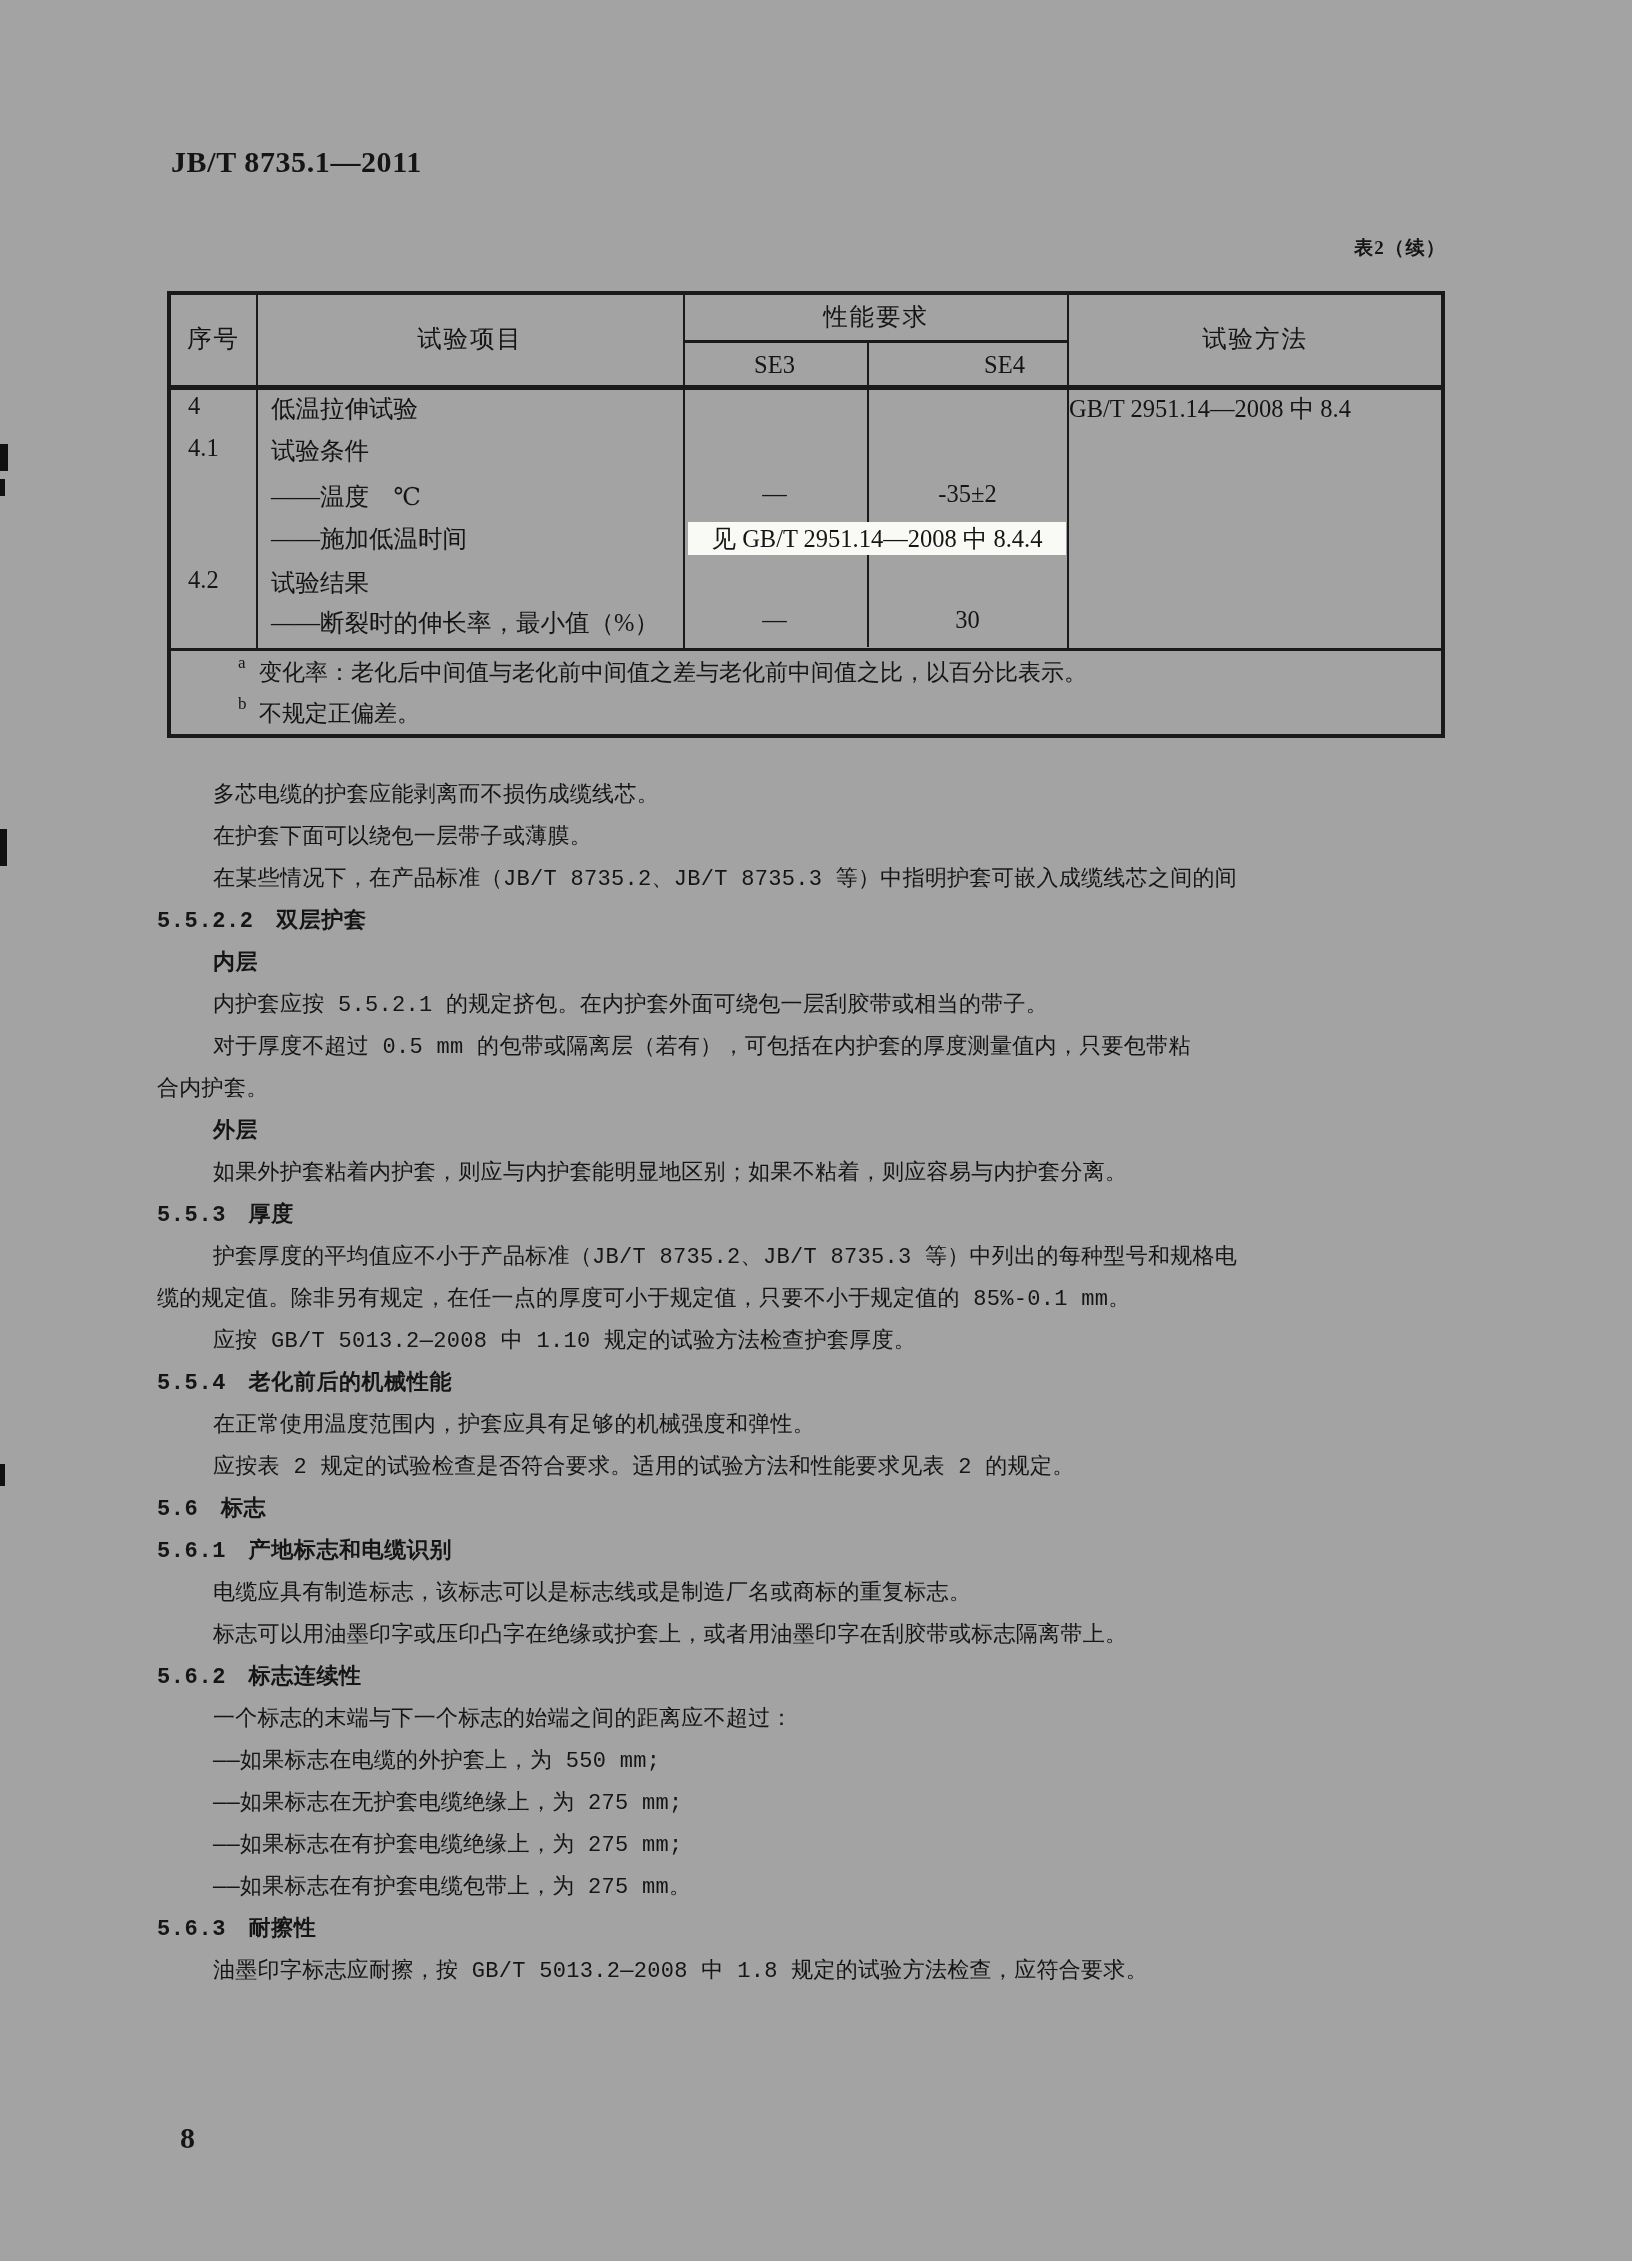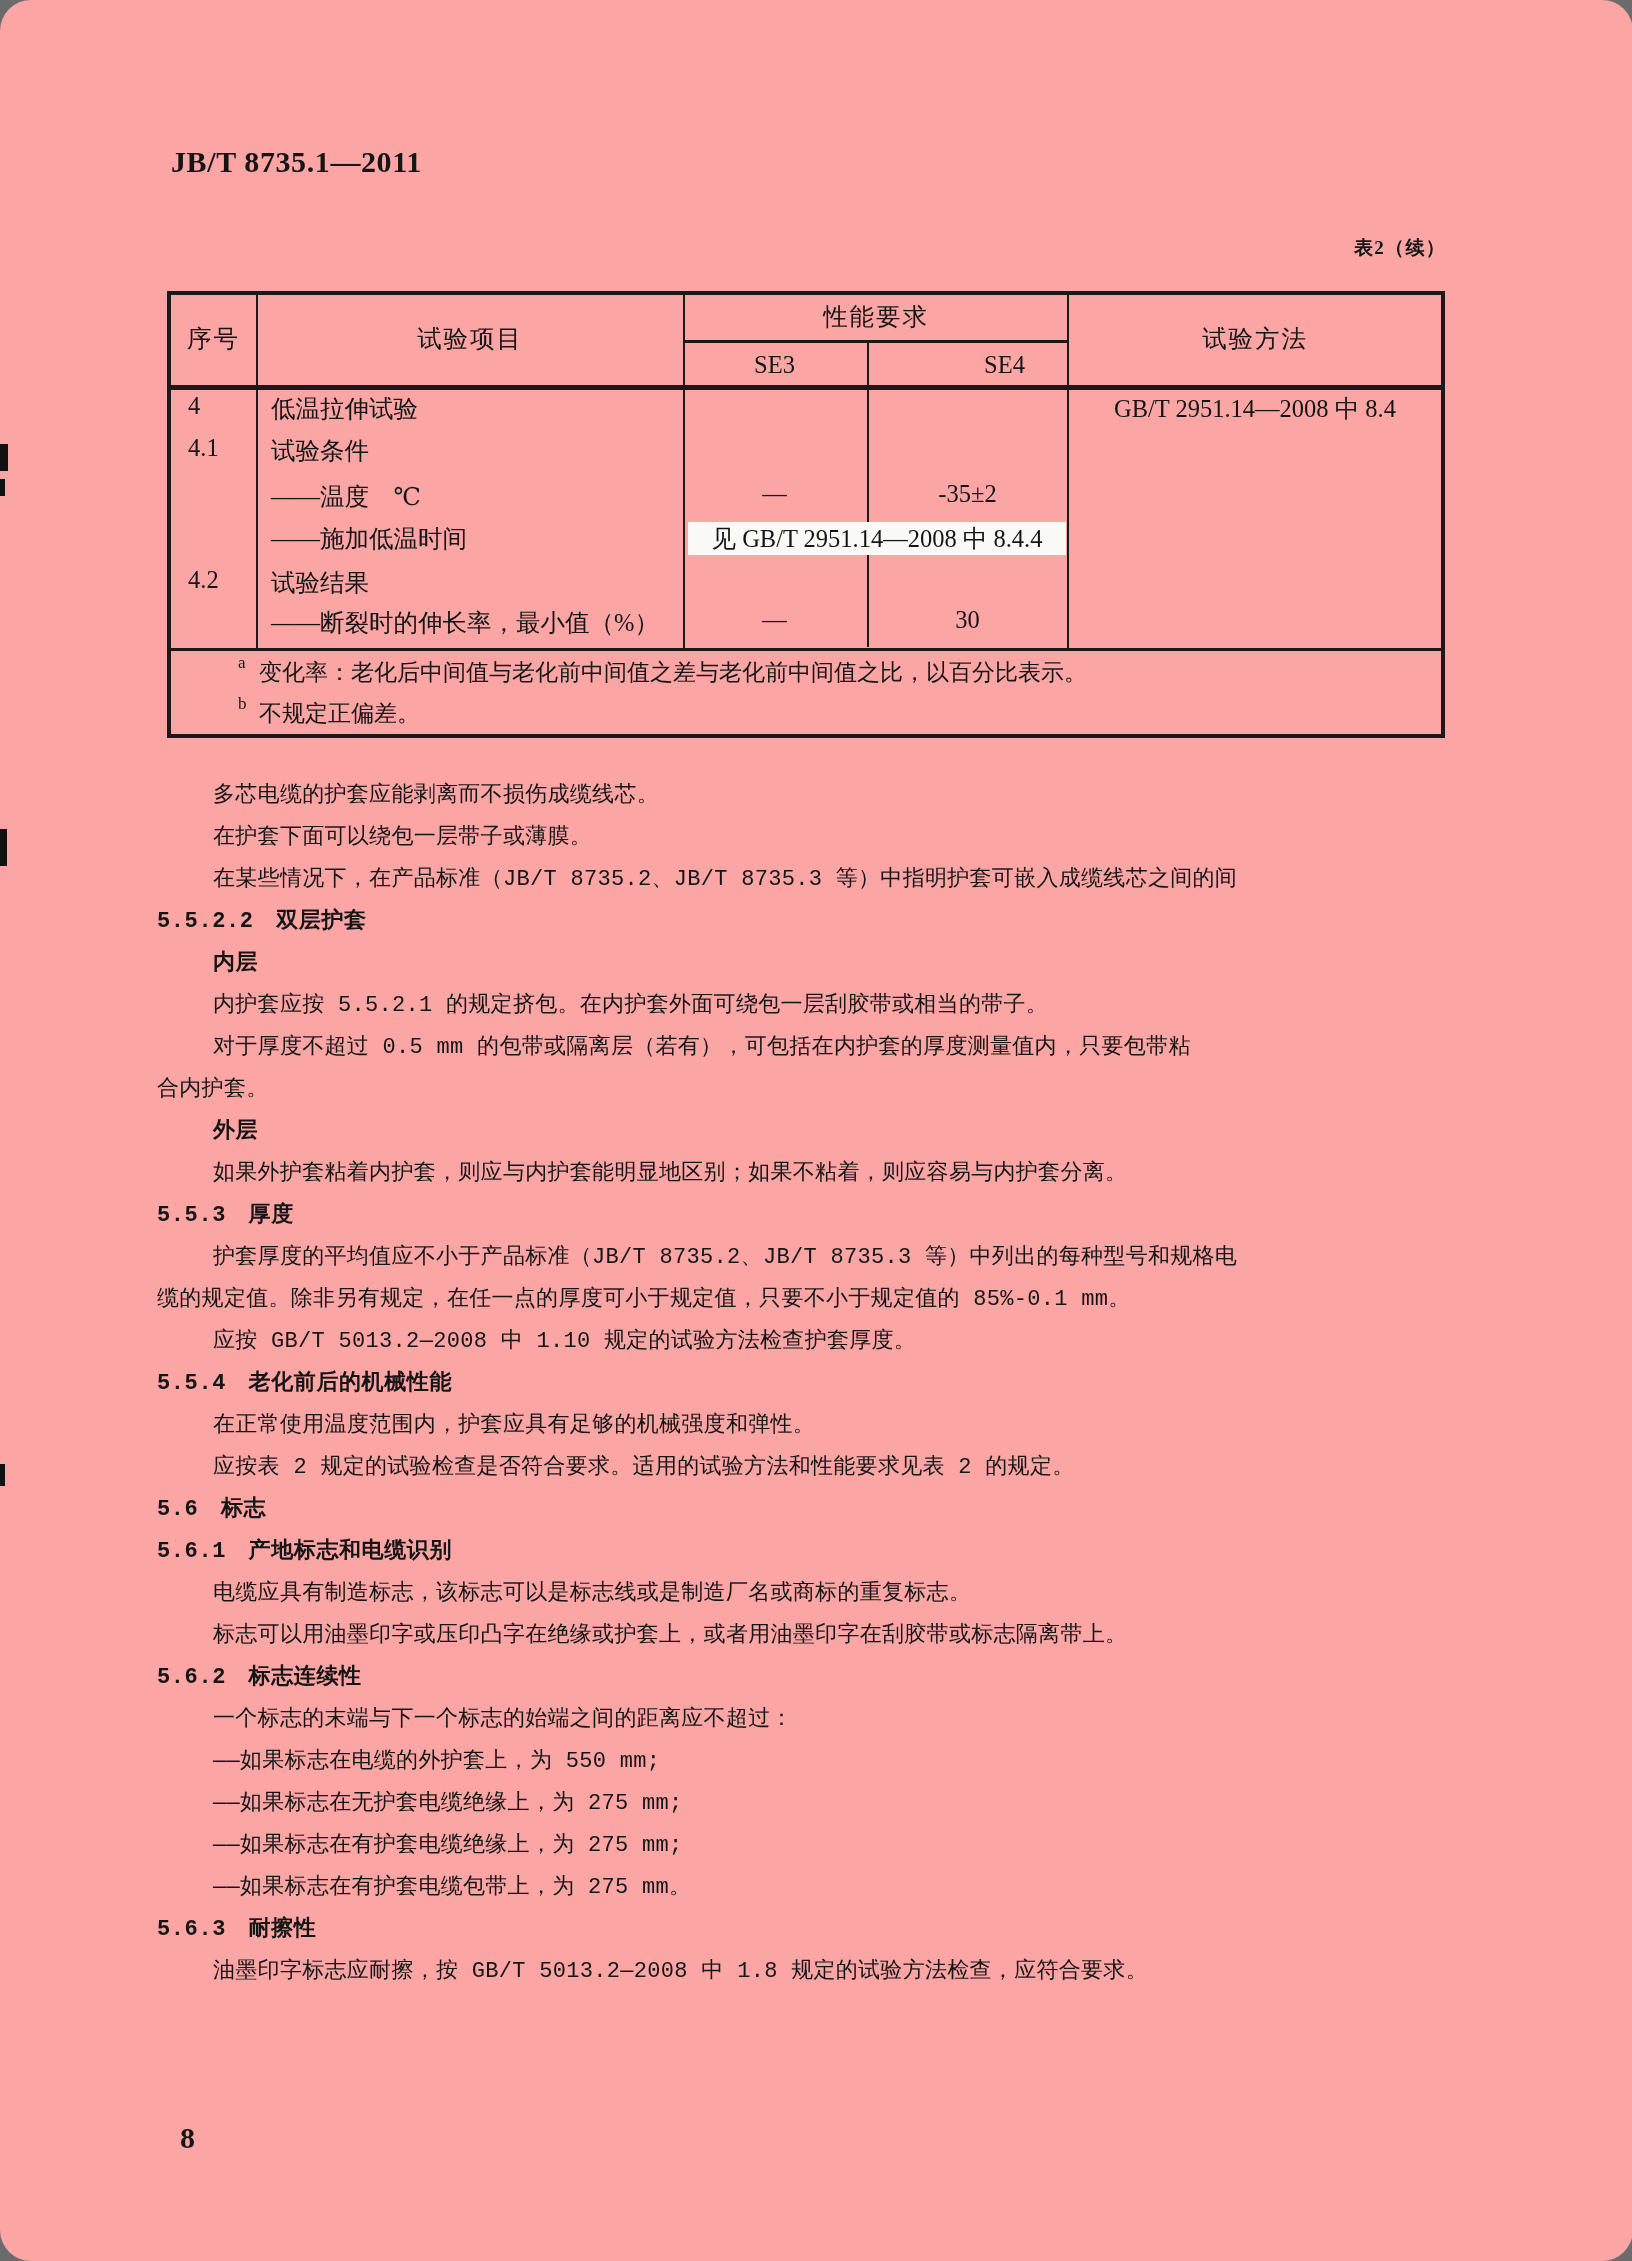--- a/index.html
+++ b/index.html
@@ -1,25 +1,24 @@
 <!DOCTYPE html>
 <html style="font-size:10.3px"><head>
 <meta charset="utf-8">
 <style>
   html,body{margin:0;padding:0;}
   body{background:#6b6b6b;}
   .page{
     position:relative;
     width:1633px;height:2261px;
     margin:0 auto;
-    background:#fca5a5;
+    background:#a3a3a3;
     font-family:"Liberation Serif","DejaVu Serif",serif;
     color:#151515;
     overflow:hidden;
-    border-radius:31px;
   }
   
   .doc-number{
     position:absolute;left:171px;top:145px;
     font-size:30px;font-weight:bold;letter-spacing:0.6px;
     font-family:"Liberation Serif","DejaVu Serif",serif;
   }
   
   .table-title{
     position:absolute;left:167px;top:235px;width:1279px;
@@ -47,21 +46,21 @@
   .h-perf-label{left:512px;top:5.2px;width:386px;}
   .h-se3{left:512px;top:56px;width:183px;letter-spacing:0;}
   .h-se4{left:696px;top:56px;width:201px;letter-spacing:0;padding-left:37px;}
   .h-method{left:898px;top:27px;width:372px;}
   .trow{position:absolute;height:35px;z-index:2;white-space:nowrap;}
   .r0{top:97px;} .r1{top:139px;} .r2{top:185px;} .r3{top:227px;} .r4{top:271px;} .r5{top:311px;}
   .c-no{position:absolute;left:17px;}
   .c-item{position:absolute;left:100px;}
   .c-se3{position:absolute;left:512px;width:183px;text-align:center;}
   .c-se4{position:absolute;left:696px;width:201px;text-align:center;}
-  .c-method{position:absolute;left:898px;width:372px;text-align:center;}
+  .c-method{position:absolute;left:898px;width:372px;}
   .c-span{position:absolute;left:517px;width:378px;text-align:center;background:#f9f9f6;z-index:3;}
   .fnrow{position:absolute;z-index:2;font-size:23px;white-space:nowrap;}
   .fn-a{top:362px;} .fn-b{top:403px;}
   .fn-marker{position:absolute;left:67px;top:-3.9px;font-size:17px;}
   .fn-text{position:absolute;left:88px;}
   
   .body-text{
     position:absolute;left:157px;top:775px;width:1318px;
     font-size:22px;
     font-family:Liberation Mono, monospace;

